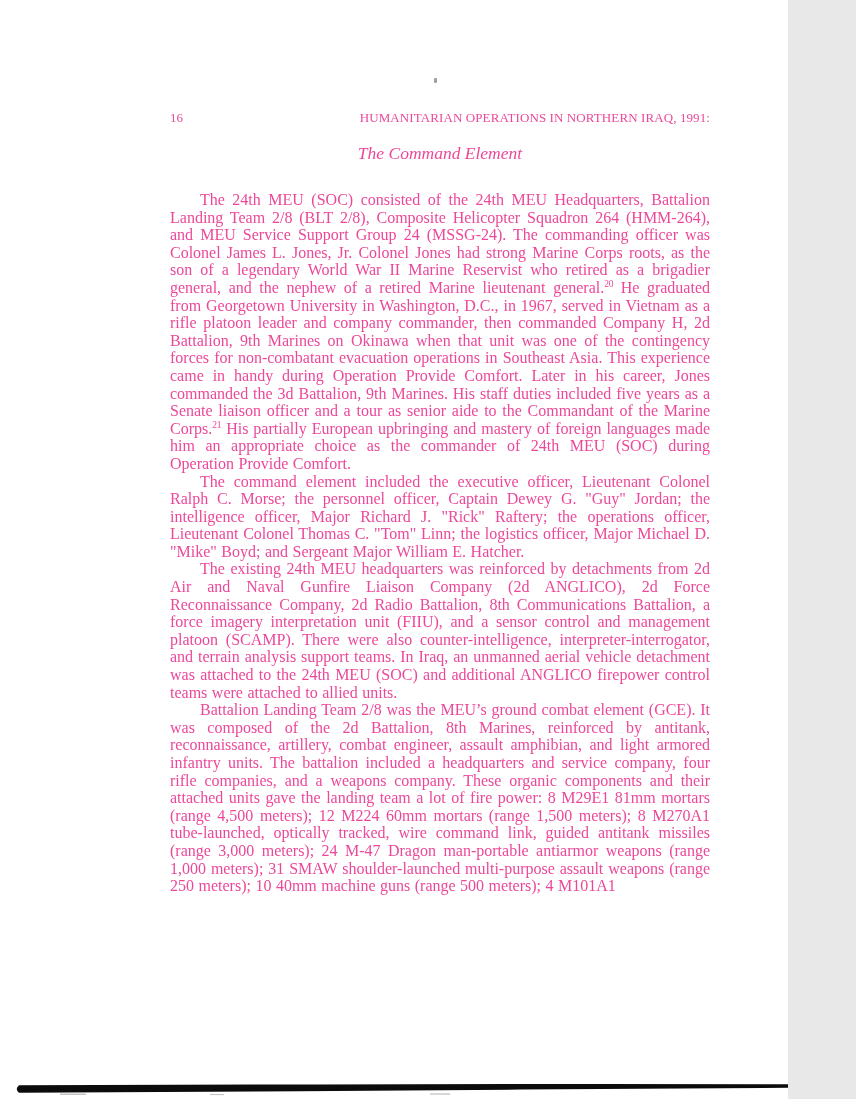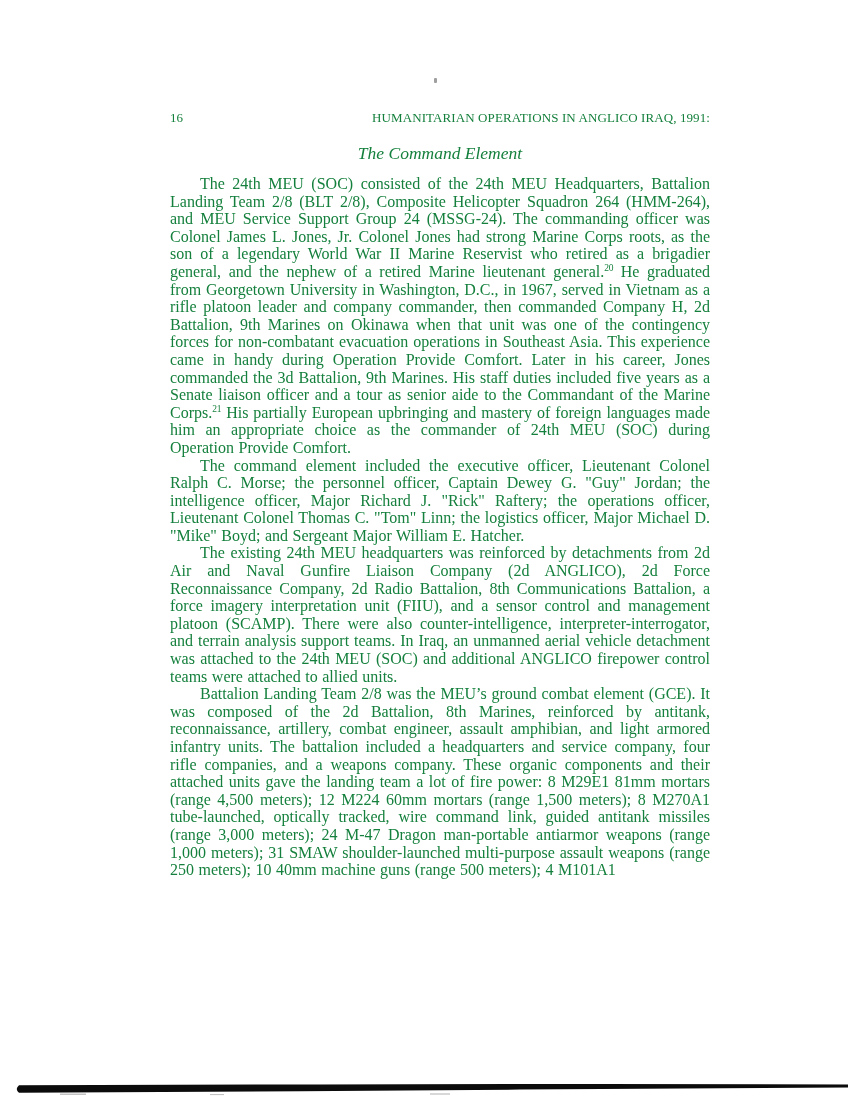--- a/index.html
+++ b/index.html
@@ -1,23 +1,23 @@
 <!DOCTYPE html>
 <html><head>
 <meta charset="utf-8">
 <style>
   html, body { margin: 0; padding: 0; background: #e8e8e8; }
   .page {
     position: relative;
-    width: 856px;
+    width: 788px;
     height: 1099px;
     background: #ffffff;
     overflow: hidden;
     font-family: "Liberation Serif", "DejaVu Serif", serif;
-    color: #15803d;
+    color: #ec4899;
   }
   .content {
     position: absolute;
     left: 170px;
     top: 110px;
     width: 540px;
   }
   .header-row {
     display: flex;
     justify-content: space-between;
@@ -29,21 +29,21 @@
   .sec-heading {
     margin: 18px 0 0 0;
     text-align: center;
     font-style: italic;
     font-weight: normal;
     font-size: 17.5px;
     line-height: 22px;
   }
   .sec-heading.first { margin-top: 16px; text-align: center; }
   .sec-heading.second { margin-top: 24px; margin-bottom: 28px; }
-  .body-block { margin-top: 11px; }
+  .body-block { margin-top: 27px; }
   p.body-par {
     margin: 0;
     font-size: 16px;
     line-height: 17.6px;
     text-align: justify;
     text-align-last: left;
     text-indent: 30px;
     word-spacing: 0.5px;
   }
   p.body-par sup {
@@ -71,21 +71,21 @@
   }
 </style>
 </head>
 <body>
 
 <div class="page">
   <div class="content">
 
     <div class="header-row">
       <span>16</span>
-      <span class="running-head">HUMANITARIAN OPERATIONS IN ANGLICO IRAQ, 1991:</span>
+      <span class="running-head">HUMANITARIAN OPERATIONS IN NORTHERN IRAQ, 1991:</span>
     </div>
 
     <h2 class="sec-heading first">The Command Element</h2>
 
     <div class="body-block">
       <p class="body-par">The 24th MEU (SOC) consisted of the 24th MEU Headquarters, Battalion Landing Team 2/8 (BLT 2/8), Composite Helicopter Squadron 264 (HMM-264), and MEU Service Support Group 24 (MSSG-24). The commanding officer was Colonel James L. Jones, Jr. Colonel Jones had strong Marine Corps roots, as the son of a legendary World War II Marine Reservist who retired as a brigadier general, and the nephew of a retired Marine lieutenant general.<sup>20</sup> He graduated from Georgetown University in Washington, D.C., in 1967, served in Vietnam as a rifle platoon leader and company commander, then commanded Company H, 2d Battalion, 9th Marines on Okinawa when that unit was one of the contingency forces for non-combatant evacuation operations in Southeast Asia. This experience came in handy during Operation Provide Comfort. Later in his career, Jones commanded the 3d Battalion, 9th Marines. His staff duties included five years as a Senate liaison officer and a tour as senior aide to the Commandant of the Marine Corps.<sup>21</sup> His partially European upbringing and mastery of foreign languages made him an appropriate choice as the commander of 24th MEU (SOC) during Operation Provide Comfort.</p>
       <p class="body-par">The command element included the executive officer, Lieutenant Colonel Ralph C. Morse; the personnel officer, Captain Dewey G. "Guy" Jordan; the intelligence officer, Major Richard J. "Rick" Raftery; the operations officer, Lieutenant Colonel Thomas C. "Tom" Linn; the logistics officer, Major Michael D. "Mike" Boyd; and Sergeant Major William E. Hatcher.</p>
       <p class="body-par">The existing 24th MEU headquarters was reinforced by detachments from 2d Air and Naval Gunfire Liaison Company (2d ANGLICO), 2d Force Reconnaissance Company, 2d Radio Battalion, 8th Communications Battalion, a force imagery interpretation unit (FIIU), and a sensor control and management platoon (SCAMP). There were also counter-intelligence, interpreter-interrogator, and terrain analysis support teams. In Iraq, an unmanned aerial vehicle detachment was attached to the 24th MEU (SOC) and additional ANGLICO firepower control teams were attached to allied units.</p>
     </div>
 

